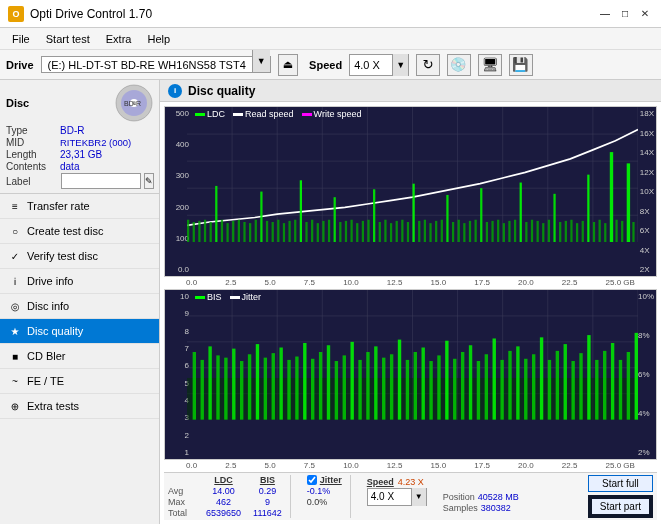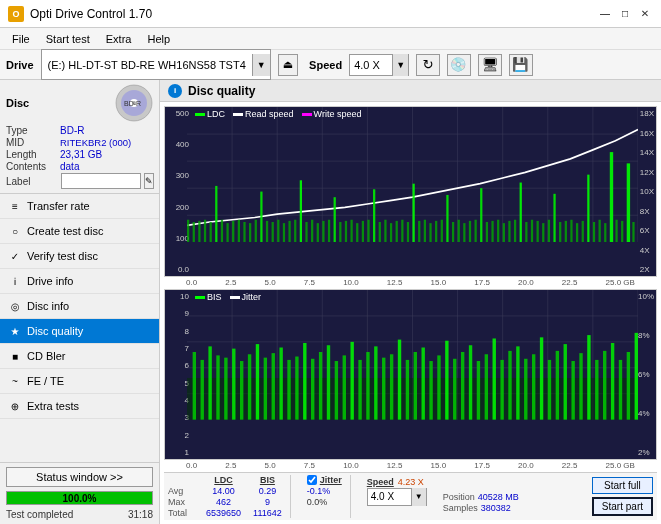--- a/index.html
+++ b/index.html
@@ -84,21 +84,21 @@
     .x-axis { display: flex; justify-content: space-between; padding: 0 22px 0 22px; font-size: 8px; color: #555; }
     
     
     .stats-row { display: flex; align-items: center; padding: 2px 4px; background: #f5f5f5; border-top: 1px solid #ccc; gap: 8px; }
     .stats-header { font-size: 9px; font-weight: 600; color: #333; text-decoration: underline; }
     .stats-val { font-size: 9px; color: #0000cc; }
     .stats-val.black { color: #333; }
     .stats-label { font-size: 9px; color: #555; width: 30px; }
     
     .start-full-btn { border: 1px solid #0066cc; background: #e8f0ff; padding: 2px 8px; font-size: 10px; cursor: pointer; }
-    .start-part-btn { border: 2px solid #0f172a; background: #e8f0ff; padding: 2px 8px; font-size: 10px; cursor: pointer; }
+    .start-part-btn { border: 4px solid #0f172a; background: #e8f0ff; padding: 2px 8px; font-size: 10px; cursor: pointer; }
     
     
     .chart-svg { position: absolute; top: 0; left: 22px; right: 18px; bottom: 0; }
 
     
     .grid-line { stroke: #3a3a5a; stroke-width: 0.5; }
     .grid-line-x { stroke: #3a3a5a; stroke-width: 0.5; }
   </style>
 </head>
 <body>
@@ -119,21 +119,21 @@
 
 <div class="menubar">
   <span class="menubar-item">File</span>
   <span class="menubar-item">Start test</span>
   <span class="menubar-item">Extra</span>
   <span class="menubar-item">Help</span>
 </div>
 
 <div class="drivebar">
   <span class="drivebar-label">Drive</span>
-  <div style="display:flex; align-items:center; border:1px solid #999; background:white; height:31px;">
+  <div style="display:flex; align-items:flex-end; border:1px solid #999; background:white; height:17px;">
     <div style="padding:1px 6px; font-size:11px; min-width:210px;">(E:)  HL-DT-ST BD-RE  WH16NS58 TST4</div>
     <button style="border:none; border-left:1px solid #999; background:#e0e0e0; height:22px; padding:0 4px; cursor:pointer; font-size:9px;">▼</button>
   </div>
   <button class="eject-btn" style="font-size:11px;">⏏</button>
   <span class="speed-label">Speed</span>
   <div style="display:flex; align-items:center; border:1px solid #999; background:white; height:22px; width:60px;">
     <div style="padding:1px 4px; font-size:11px; flex:1;">4.0 X</div>
     <button style="border:none; border-left:1px solid #999; background:#e0e0e0; height:22px; padding:0 3px; cursor:pointer; font-size:9px;">▼</button>
   </div>
   <button class="drivebar-icon-btn">↻</button>
@@ -211,33 +211,20 @@
     </div>
     <div class="nav-item">
       <span class="nav-item-icon">~</span>
       <span>FE / TE</span>
     </div>
     <div class="nav-item">
       <span class="nav-item-icon">⊕</span>
       <span>Extra tests</span>
     </div>
 
-    <div class="status-section">
-      <button class="status-window-btn">
-        <span>Status window &gt;&gt;</span>
-      </button>
-      <div class="progress-bar-container">
-        <div class="progress-bar-fill" style="width:100%;"></div>
-        <div class="progress-text">100.0%</div>
-      </div>
-      <div style="display:flex; justify-content:space-between; margin-top:2px;">
-        <span class="status-text">Test completed</span>
-        <span class="status-text">31:18</span>
-      </div>
-    </div>
   </div>
 
   <div class="content">
 
     <div class="dq-header">
       <div class="dq-icon">i</div>
       <span class="dq-title">Disc quality</span>
     </div>
 
     <div class="charts-area">

